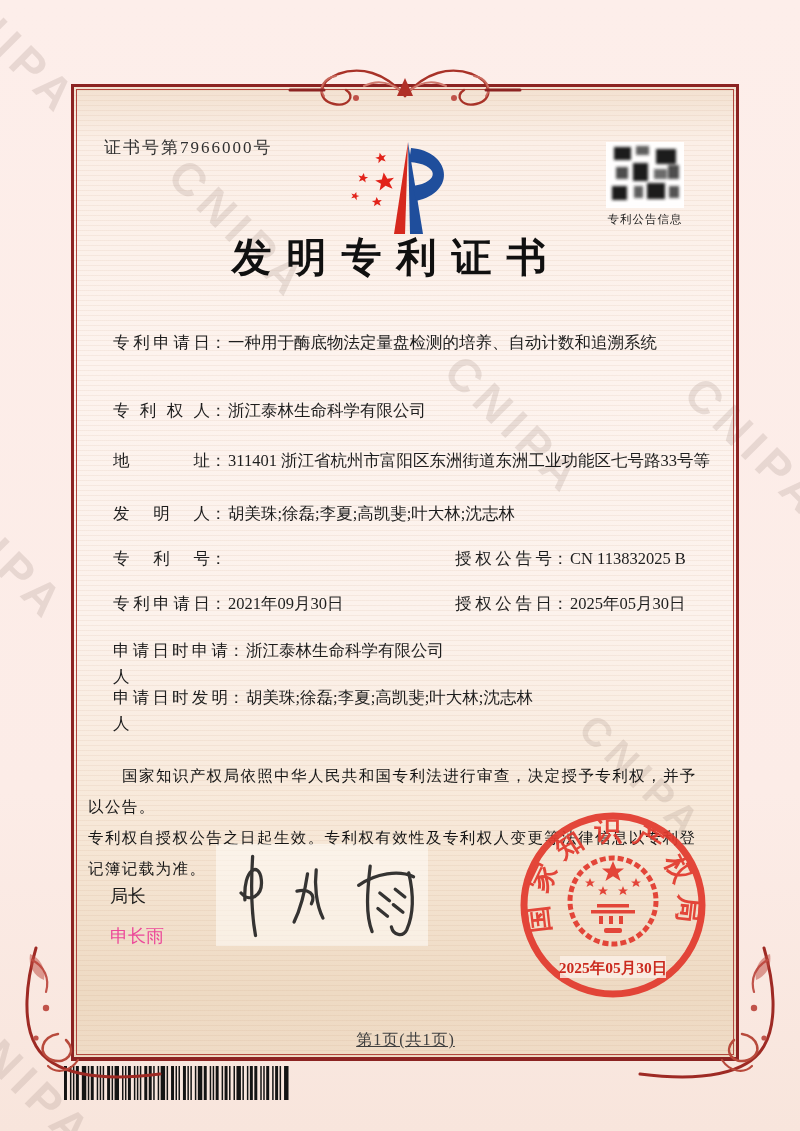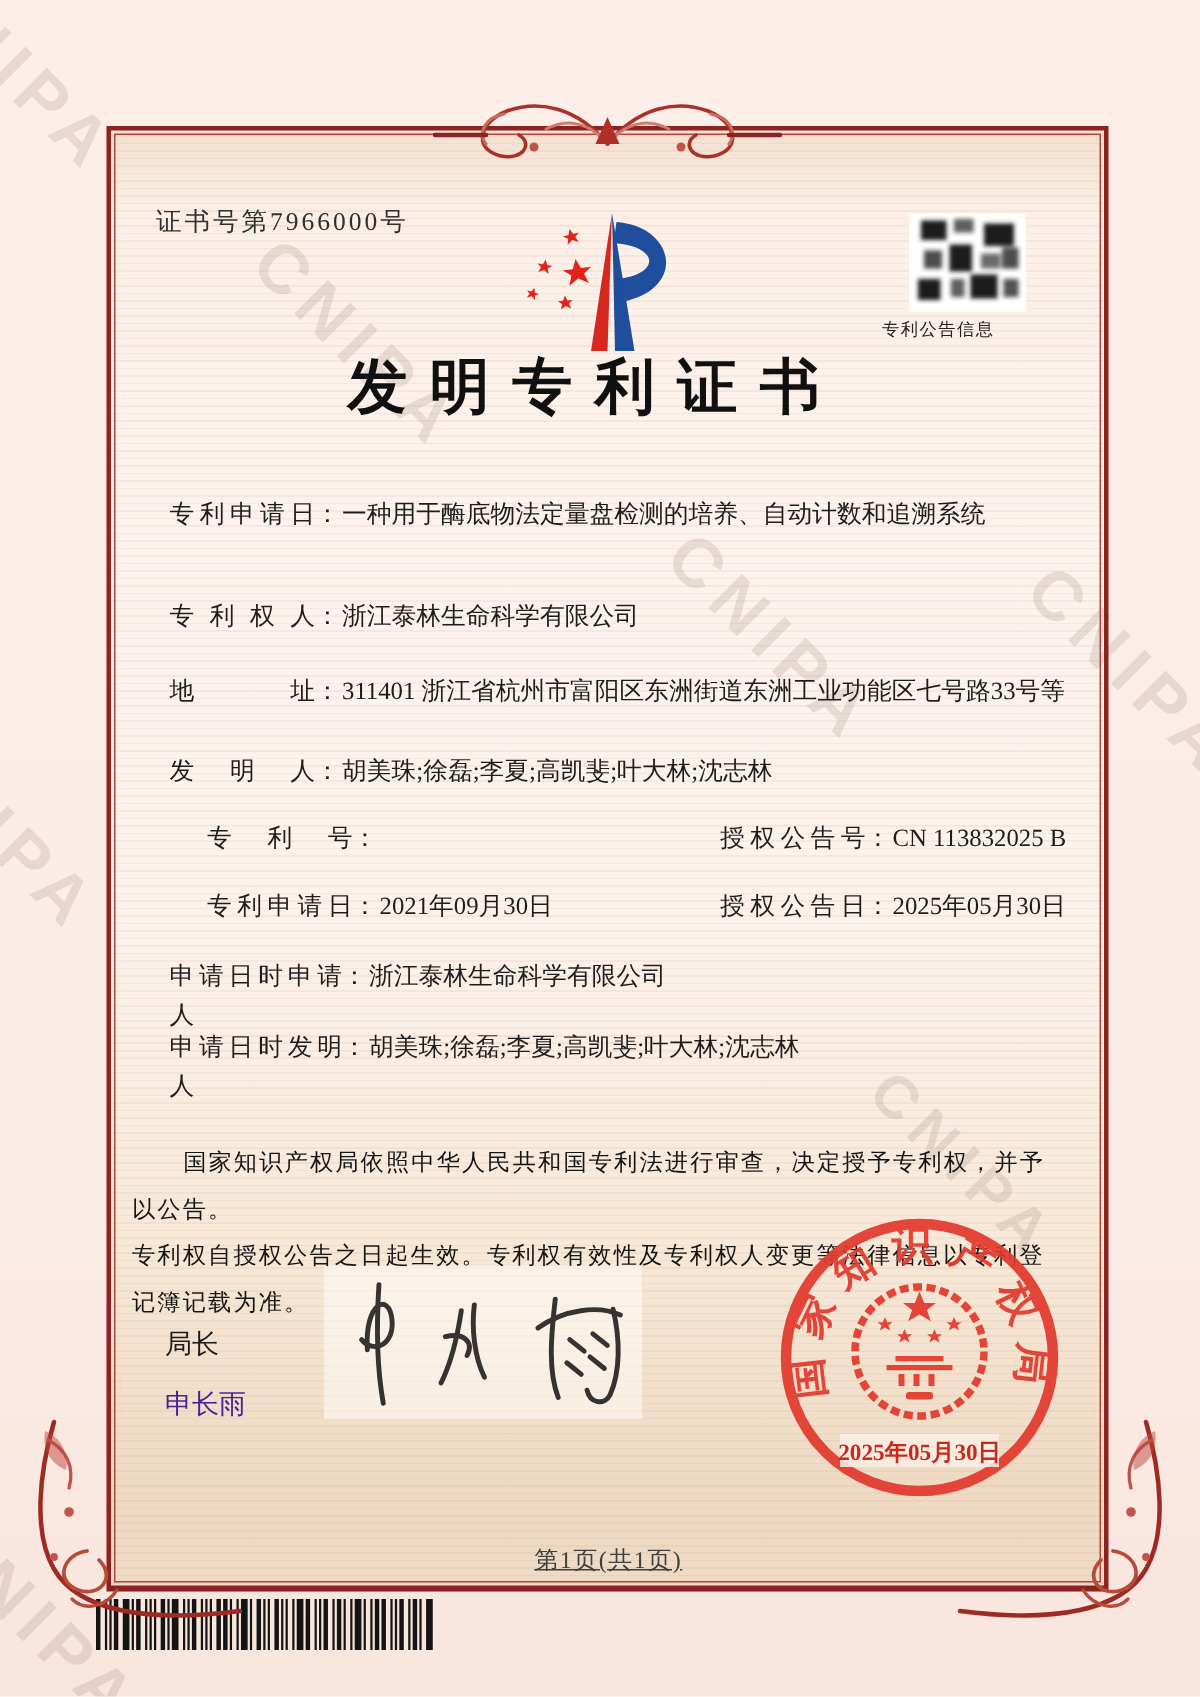--- a/index.html
+++ b/index.html
@@ -18,36 +18,36 @@
         linear-gradient(180deg,#f2e0cf 0%,#fbefe7 6%,#fdf3ee 28%,#fcf2ec 55%,#f7e8d8 76%,#eedac3 93%,#efdbc6 100%);}
   .frame{position:absolute;left:71px;top:84px;width:668px;height:977px;z-index:2;
       border:3px solid #8c2322;border-bottom-width:4px;box-sizing:border-box;}
   .frame-inner{position:absolute;inset:2px;border:1px solid #b2473e;}
   .content{position:absolute;inset:0;z-index:3;padding-left:12px;}
   .cert-no{position:absolute;left:104px;top:136px;font-size:17px;letter-spacing:2px;color:#2f2f2f;}
   .title{position:absolute;left:72px;width:634px;top:230px;text-align:center;
       font-size:40px;font-weight:bold;color:#101010;letter-spacing:15px;text-indent:15px;}
   .logo{position:absolute;left:344px;top:136px;width:116px;height:106px;}
   .qr{position:absolute;left:606px;top:142px;width:78px;height:66px;}
-  .qr-caption{position:absolute;left:588px;top:212px;width:114px;
+  .qr-caption{position:absolute;left:588px;top:212px;width:114px;text-align:center;
       font-size:11.5px;letter-spacing:1px;color:#222;}
   .row{position:absolute;left:113px;display:flex;font-size:16.5px;color:#1d1d1d;line-height:26px;}
   .flabel{display:inline-block;width:97px;text-align:justify;text-align-last:justify;flex:none;}
   .flabel.wide{width:115px;}
   .colon{flex:none;width:18px;}
   .fvalue{width:514px;}
   .row2 .group{display:flex;}
-  .row2 .group.left{width:342px;flex:none;margin-left:25px;}
+  .row2 .group.left{width:342px;flex:none;}
   .row2 .group .fvalue{width:auto;}
   .legal{position:absolute;left:88px;top:760px;width:625px;font-size:15.5px;line-height:31px;
       letter-spacing:1.4px;color:#151515;}
   .legal .l1{text-indent:2.2em;}
   .sig-title{position:absolute;left:110px;top:884px;font-size:18px;color:#1c1c1c;
       font-family:"Liberation Sans","DejaVu Sans",sans-serif;}
-  .sig-name{position:absolute;left:110px;top:924px;font-size:18px;color:#4c1d95;
+  .sig-name{position:absolute;left:110px;top:924px;font-size:18px;color:#ec4899;
       font-family:"Liberation Sans","DejaVu Sans",sans-serif;}
   .sig-svg{position:absolute;left:216px;top:844px;width:212px;height:102px;
       background:rgba(255,253,250,0.55);}
   .seal{position:absolute;left:514px;top:806px;width:198px;height:198px;}
   .footer{position:absolute;left:72px;width:667px;top:1030px;text-align:center;
       font-size:16px;letter-spacing:1px;color:#3f3f3f;text-decoration:underline;}
   .barcode{position:absolute;left:64px;top:1066px;width:226px;height:34px;}
   .orn{position:absolute;z-index:4;pointer-events:none;}
   .orn-top{left:288px;top:52px;width:234px;height:64px;}
   .orn-bl{left:6px;top:946px;width:156px;height:144px;}

